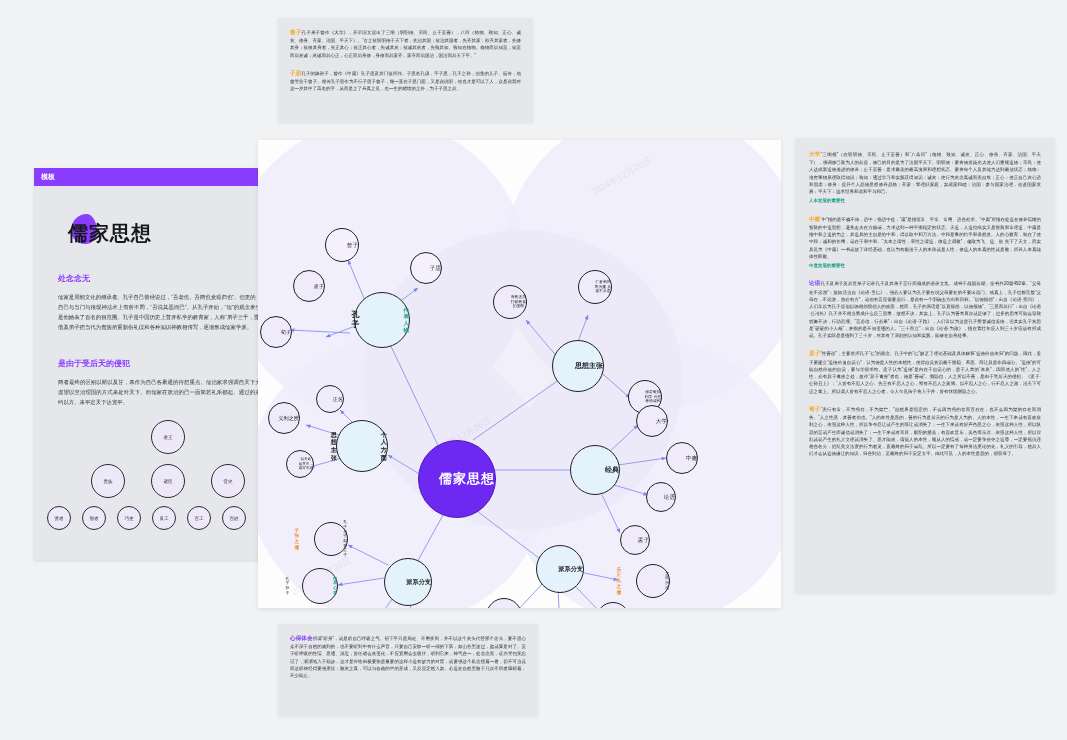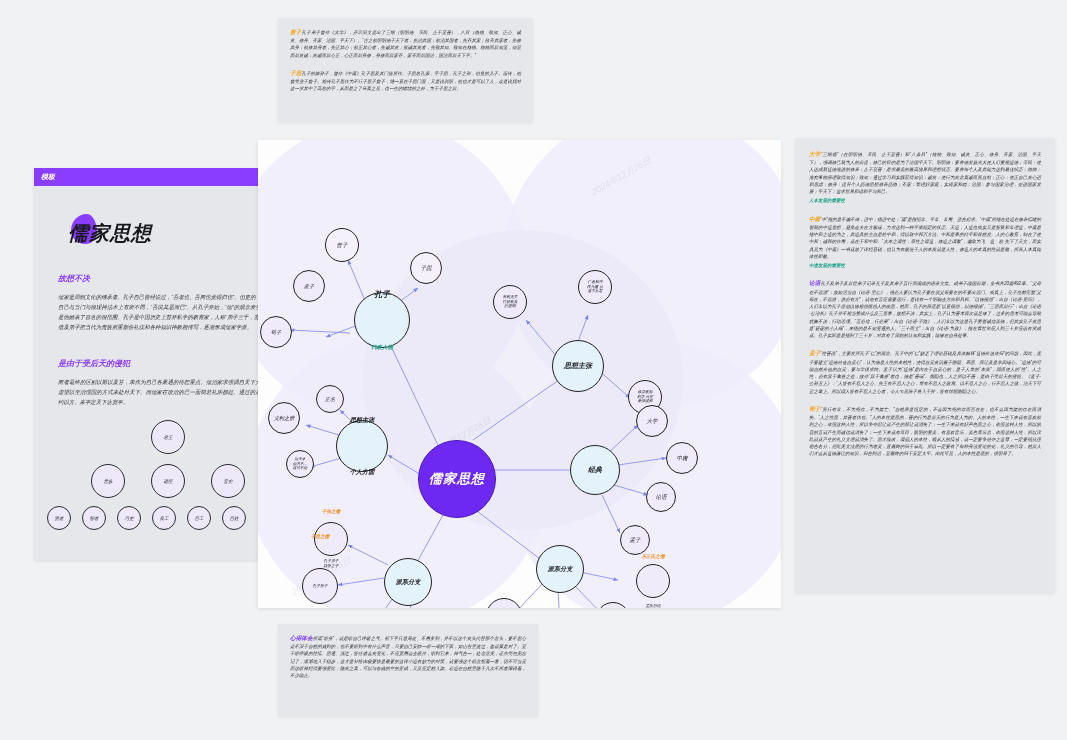--- a/index.html
+++ b/index.html
@@ -2,21 +2,21 @@
 <html><head>
 <meta charset="utf-8">
 <style>
   html,body{margin:0;padding:0;}
   body{
     width:1067px;height:740px;overflow:hidden;
     background:#f1f2f4;
     font-family:"Liberation Sans","DejaVu Sans",sans-serif;
     position:relative;
   }
-  .canvas{position:absolute;inset:0;font-style:italic;}
+  .canvas{position:absolute;inset:0;}
 
   
   .left-panel{
     position:absolute;left:34px;top:168px;width:278px;height:392px;
     background:#e6e7ea;box-shadow:0 1px 3px rgba(0,0,0,.10);
   }
   .left-topbar{
     height:18px;background:#8b3dff;display:flex;align-items:center;
     padding-left:7px;
   }
@@ -50,21 +50,21 @@
     position:absolute;left:258px;top:140px;width:523px;height:468px;
     background:#fdfdfe;box-shadow:0 1px 4px rgba(0,0,0,.10);
     overflow:hidden;
   }
   .halo{position:absolute;border-radius:50%;background:#efecfb;opacity:.85;}
   .halo2{position:absolute;border-radius:50%;background:#e9e6f7;opacity:.6;}
   svg.links{position:absolute;left:0;top:0;width:523px;height:468px;}
 
   .node{
     position:absolute;border-radius:50%;border:1px solid #222;
-    display:flex;flex-direction:column;align-items:center;justify-content:center;
+    display:flex;flex-direction:row;align-items:center;justify-content:flex-end;
     text-align:center;line-height:1.25;box-sizing:border-box;gap:44px;
   }
   .n-root{
     background:#6d28f2;border:1px solid #4c19b5;color:#fff;
     font-size:13px;font-weight:bold;letter-spacing:1px;
     box-shadow:0 0 0 0 rgba(0,0,0,0);
   }
   .n-l1{background:#e4f2fb;font-size:8px;color:#1b1c20;font-weight:bold;}
   .n-l2{background:#efebfa;font-size:5.2px;color:#23242a;}
   .n-white{background:#f4f1fc;font-size:5.6px;color:#23242a;}
@@ -97,21 +97,21 @@
 <div class="canvas">
 
   <div class="left-panel">
     <div class="left-topbar">
       <span class="tpl-label">模板</span>
     </div>
     <div class="lp-body">
       <div class="blob"></div>
       <div class="lp-title">儒家思想</div>
 
-      <div class="lp-h2">故想不决</div>
+      <div class="lp-h2">处念念无</div>
       <p class="lp-p">儒家是周朝文化的继承者。孔子自己曾经说过，“吾老也、吾两也觉得归也”。但更的，他也指出了自己与当门与很现神法术上有所不同，“吾说其恶而已”。从孔子开始，“儒”的观念发生了变化，至是他她表了百名的很范围。孔子是中国历史上首开私学的教育家，人称“弟子三千，贤人七十二”，借及弟子把当代为贵族所重新份礼仪和各种知识神教相传写，逐渐形成儒家学派。</p>
 
       <div class="lp-h2">是由于受后天的侵犯</div>
       <p class="lp-p">两者最终的区别以斯以及甘，未作为自己各果通的待想重点。儒治家求强调自天下大势的变化，虚望以至治理国的方式来处对天下。而儒家在改治的已一面简若礼乐都起。通过的来尽去取更的约以方。来平定天下达宽平。</p>
     </div>
 
     <div class="lp-circles">
       <div class="mini" style="left:117px;top:0px;width:32px;height:32px;">君王</div>
 
       <div class="mini" style="left:57px;top:44px;width:32px;height:32px;">贵族</div>

